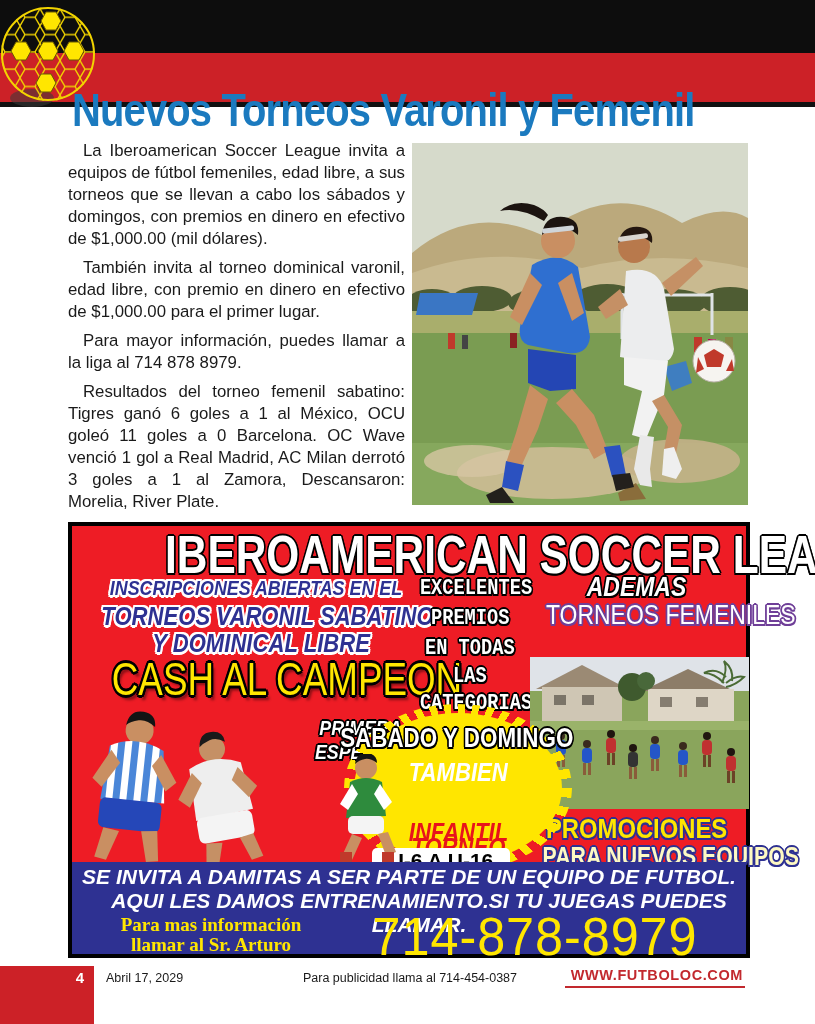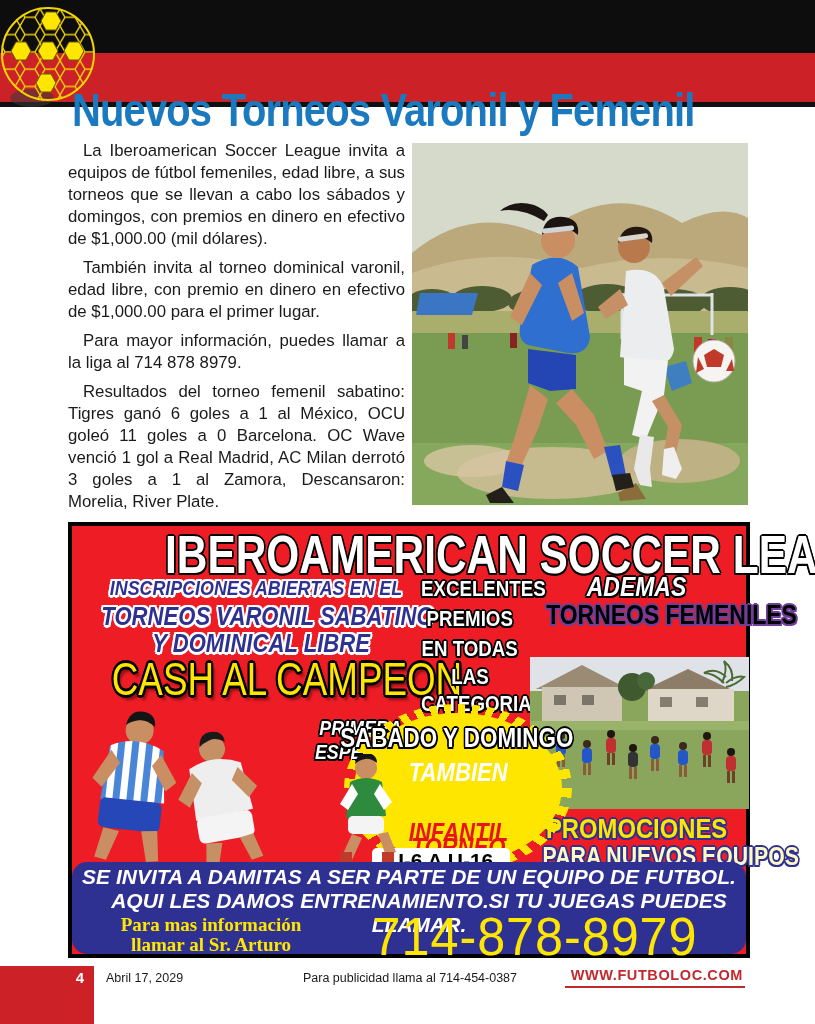--- a/index.html
+++ b/index.html
@@ -40,44 +40,44 @@
         1.5px 1.5px 0 #6f3f98,-1.5px 1.5px 0 #6f3f98,1.5px -1.5px 0 #6f3f98,-1.5px -1.5px 0 #6f3f98;}
   .ol-n{text-shadow:2px 0 0 #2e3192,-2px 0 0 #2e3192,0 2px 0 #2e3192,0 -2px 0 #2e3192,
         1.5px 1.5px 0 #2e3192,-1.5px 1.5px 0 #2e3192,1.5px -1.5px 0 #2e3192,-1.5px -1.5px 0 #2e3192;}
 
   .ad-headline{left:0;top:-2px;width:674px;font-size:53px;font-weight:bold;color:#fff;}
   .ad-sub{left:0;top:50px;width:368px;font-size:21px;font-weight:bold;font-style:italic;color:#2e3192;}
   .ad-torneos1{left:0;top:75px;width:378px;font-size:26px;font-weight:bold;font-style:italic;color:#2e3192;}
   .ad-torneos2{left:0;top:102px;width:378px;font-size:26px;font-weight:bold;font-style:italic;color:#2e3192;}
   .ad-cash{left:-4px;top:126px;width:390px;font-size:46px;font-weight:normal;color:#ffe600;}
   .ad-primera{left:228px;top:190px;width:120px;font-size:21px;font-weight:bold;font-style:italic;color:#fff;}
-  .mid-line{left:338px;width:120px;font-size:22px;font-weight:bold;color:#fff;}
+  .mid-line{left:338px;width:120px;font-size:22px;font-weight:bold;color:#fff;font-family:Liberation Mono, monospace;}
   .ad-ademas{left:455px;top:46px;width:219px;font-size:27px;font-weight:bold;font-style:italic;color:#fff;}
-  .ad-fem1{left:452px;top:74px;width:225px;font-size:27px;font-weight:bold;color:#000000;}
+  .ad-fem1{left:452px;top:74px;width:225px;font-size:27px;font-weight:normal;color:#ffffff;}
   .ad-fem2{left:450px;top:101px;width:228px;font-size:26px;font-weight:bold;color:#fff;}
   .women-photo{left:458px;top:131px;width:219px;height:152px;background:#8aa55c;}
   .ad-promo1{left:452px;top:287px;width:225px;font-size:28px;font-weight:bold;color:#ffe600;}
   .ad-promo2{left:448px;top:316px;width:232px;font-size:25px;font-weight:bold;color:#fef9c3;}
 
   .burst{left:272px;top:178px;width:228px;height:168px;}
   .burst .rays{position:absolute;inset:0;border-radius:50%;
      background:repeating-conic-gradient(#ffe600 0deg 5deg, rgba(0,0,0,0) 5deg 10deg);}
   .burst .core{position:absolute;left:10px;top:9px;right:10px;bottom:9px;border-radius:50%;background:#ffe600;}
 
   .ad-weekend{left:232px;top:196px;width:306px;font-size:28px;font-weight:bold;color:#fff;}
   .ad-inf0{left:272px;top:231px;width:228px;font-size:26px;font-weight:bold;font-style:italic;color:#ffffff;}
   .ad-inf1{left:272px;top:261px;width:228px;font-size:26px;font-weight:bold;font-style:italic;color:#e8131b;margin-top:45px;}
   .ad-inf2{left:272px;top:291px;width:228px;font-size:26px;font-weight:bold;font-style:italic;color:#e8131b;}
   .ad-ages{left:300px;top:322px;width:138px;height:25px;background:#fff;border-radius:5px;
       font-size:21px;font-weight:bold;color:#000;line-height:25px;}
 
   .men-photo{left:0px;top:178px;width:232px;height:162px;}
   .kid-photo{left:252px;top:228px;width:84px;height:112px;}
 
-  .blue-band{left:0;top:336px;width:674px;height:92px;background:#2e3192;border-radius:15px;}
+  .blue-band{left:0;top:336px;width:674px;height:92px;background:#2e3192;}
   .inv1{left:0;top:3px;width:674px;font-size:21px;font-weight:bold;font-style:italic;color:#fff;}
   .inv2{left:0;top:27px;width:674px;font-size:21px;font-weight:bold;font-style:italic;color:#fff;margin-left:10px;}
   .contact1{left:14px;top:52px;width:250px;font-size:19px;font-weight:bold;color:#ffe600;
       font-family:"Liberation Serif", serif;}
   .contact2{left:14px;top:72px;width:250px;font-size:19px;font-weight:bold;color:#ffe600;
       font-family:"Liberation Serif", serif;}
   .phone{left:258px;top:44px;width:410px;font-size:53px;color:#ffe600;letter-spacing:1px;}
 
   
   .pg-block{left:0;top:966px;width:94px;height:58px;background:#cc2127;}

